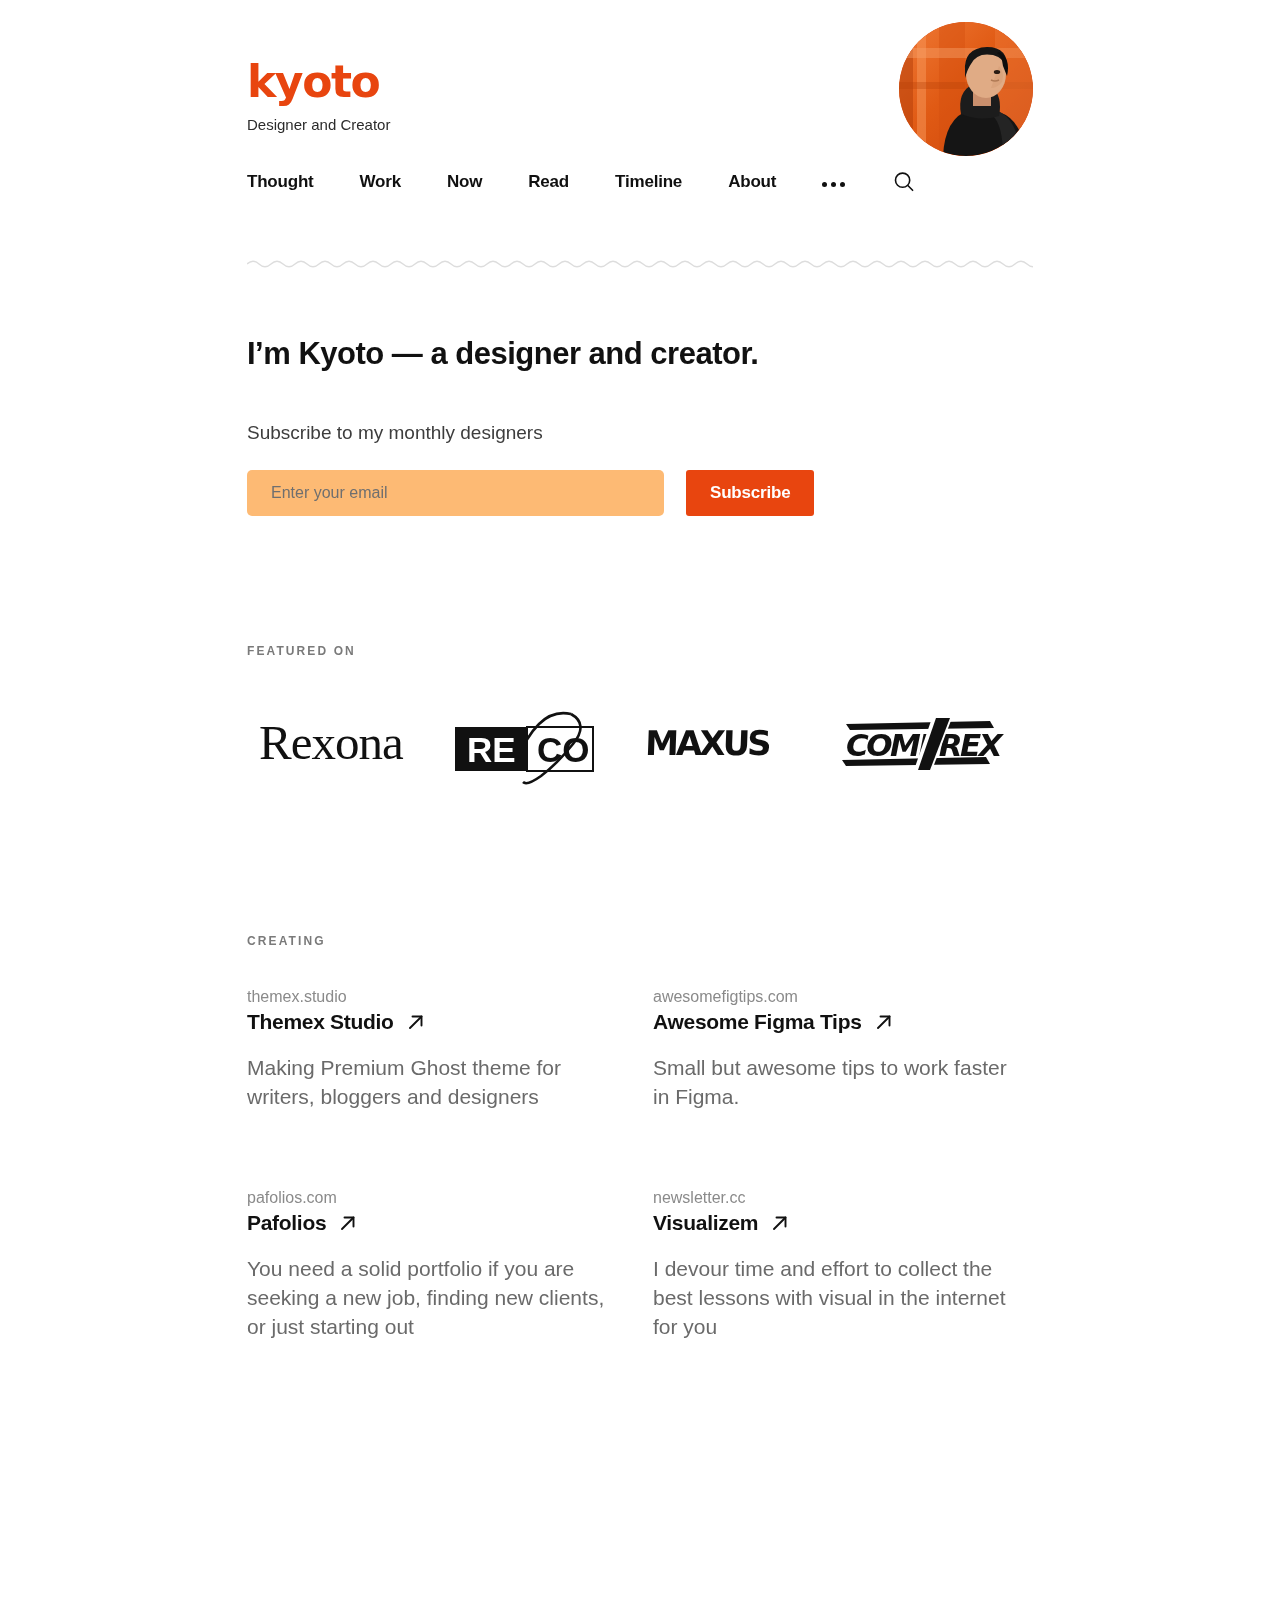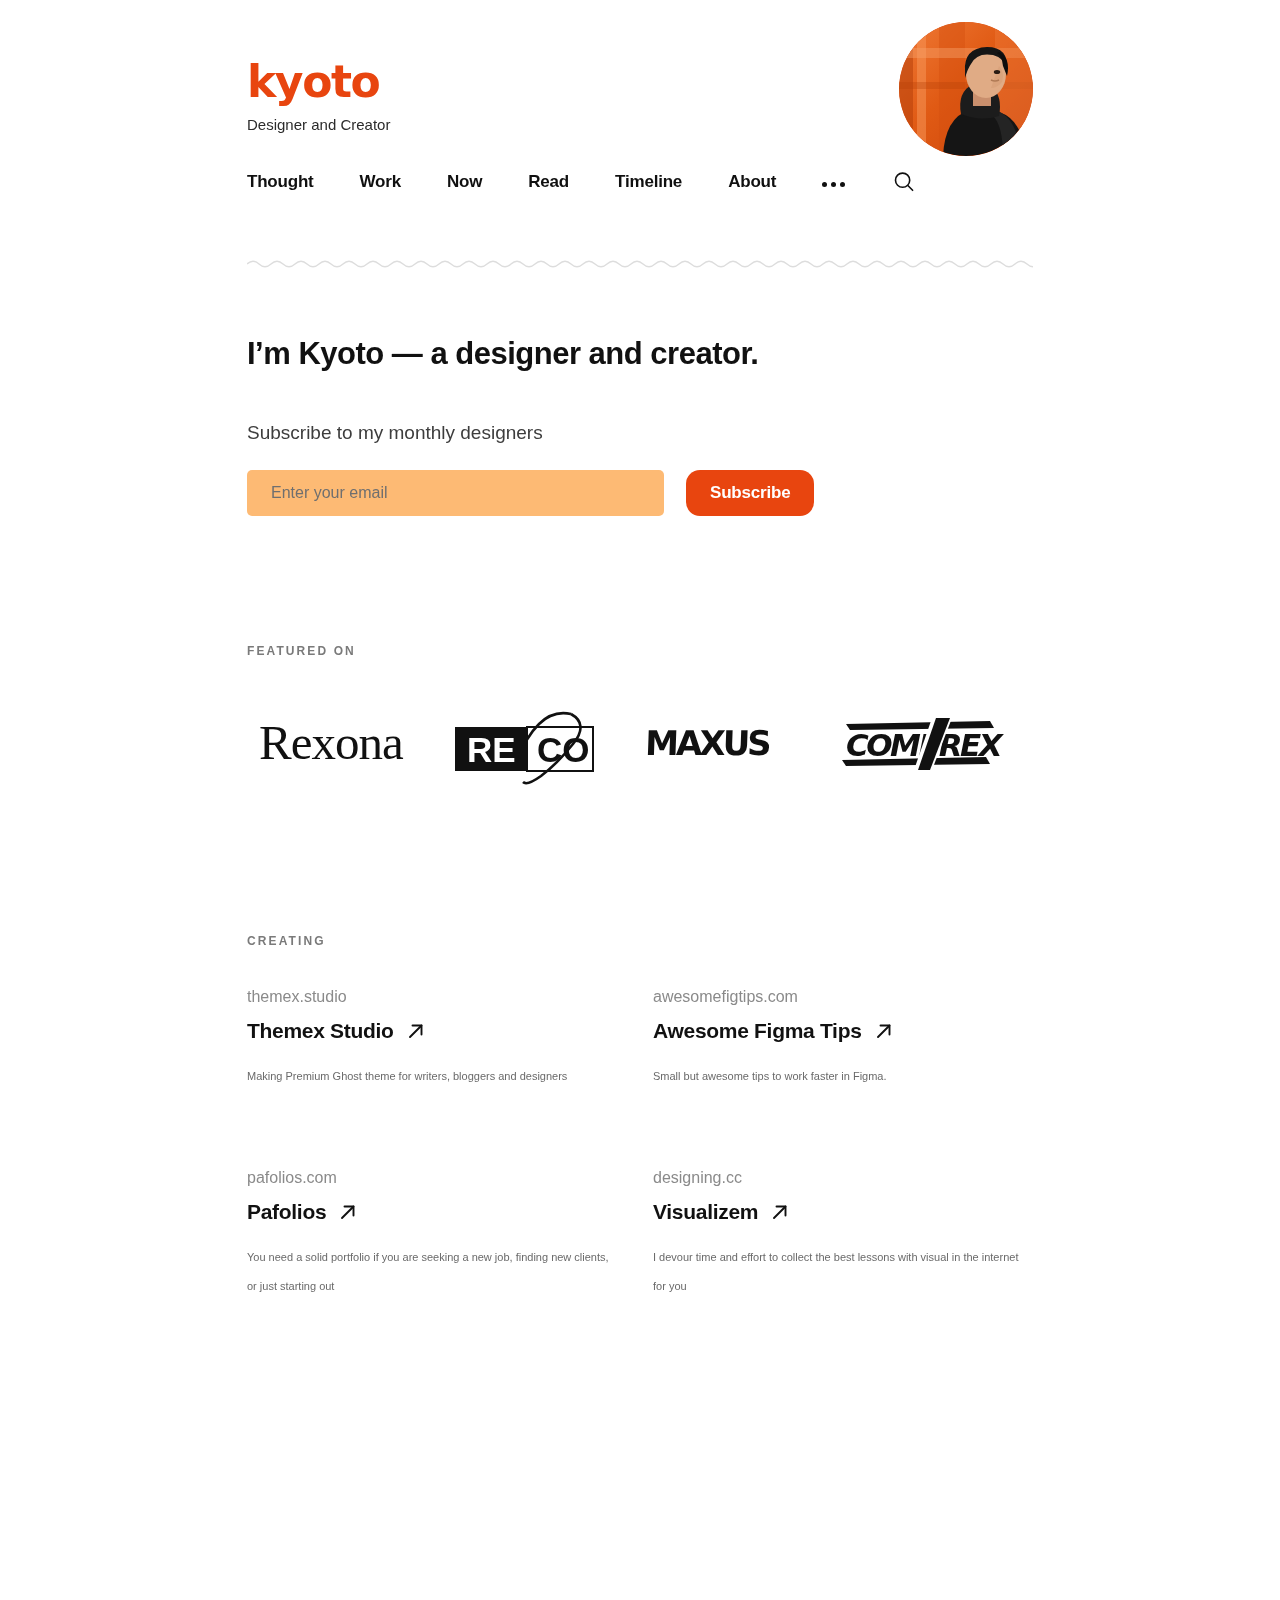--- a/index.html
+++ b/index.html
@@ -136,21 +136,21 @@
     font-family: "Liberation Sans", sans-serif;
     outline: none;
   }
   .news-input::placeholder { color: #6f6f6f; }
   .news-btn {
     height: 46px;
     padding: 0 24px;
     background: #E8450F;
     color: #ffffff;
     border: none;
-    border-radius: 14px;
+    border-radius: 3px;
     font-size: 17px;
     font-weight: 700;
     font-family: "Liberation Sans", sans-serif;
     cursor: pointer;
     letter-spacing: -0.2px;
   }
 
   
   .section-label {
     font-size: 12px;
@@ -182,34 +182,34 @@
     margin-top: 40px;
     display: grid;
     grid-template-columns: 406px 1fr;
     row-gap: 78px;
   }
   .card-domain {
     font-size: 16px;
     color: #8a8a8a;
   }
   .card-title-row {
-    margin-top: 13px;
+    margin-top: 4px;
     display: flex;
     align-items: center;
     gap: 13px;
   }
   .card-title {
     font-size: 21px;
     font-weight: 700;
     color: #111111;
     letter-spacing: -0.3px;
   }
   .card-desc {
     margin-top: 19px;
-    font-size: 11px;
+    font-size: 21px;
     line-height: 29px;
     color: #6a6a6a;
     max-width: 370px;
   }
   .arrow-ne { display: block; }
 </style>
 </head>
 <body>
 
 <div class="page">
@@ -373,21 +373,21 @@
           <span class="card-title">Pafolios</span>
           <svg class="arrow-ne" width="18" height="18" viewBox="0 0 18 18">
             <line x1="3" y1="15" x2="14.5" y2="3.5" stroke="#111" stroke-width="1.9" stroke-linecap="round"></line>
             <polyline points="5.5,3.5 14.5,3.5 14.5,12.5" fill="none" stroke="#111" stroke-width="1.9" stroke-linecap="round" stroke-linejoin="round"></polyline>
           </svg>
         </div>
         <div class="card-desc">You need a solid portfolio if you are seeking a new job, finding new clients, or just starting out</div>
       </div>
 
       <div class="card">
-        <div class="card-domain">designing.cc</div>
+        <div class="card-domain">newsletter.cc</div>
         <div class="card-title-row">
           <span class="card-title">Visualizem</span>
           <svg class="arrow-ne" width="18" height="18" viewBox="0 0 18 18">
             <line x1="3" y1="15" x2="14.5" y2="3.5" stroke="#111" stroke-width="1.9" stroke-linecap="round"></line>
             <polyline points="5.5,3.5 14.5,3.5 14.5,12.5" fill="none" stroke="#111" stroke-width="1.9" stroke-linecap="round" stroke-linejoin="round"></polyline>
           </svg>
         </div>
         <div class="card-desc">I devour time and effort to collect the best lessons with visual in the internet for you</div>
       </div>
 

